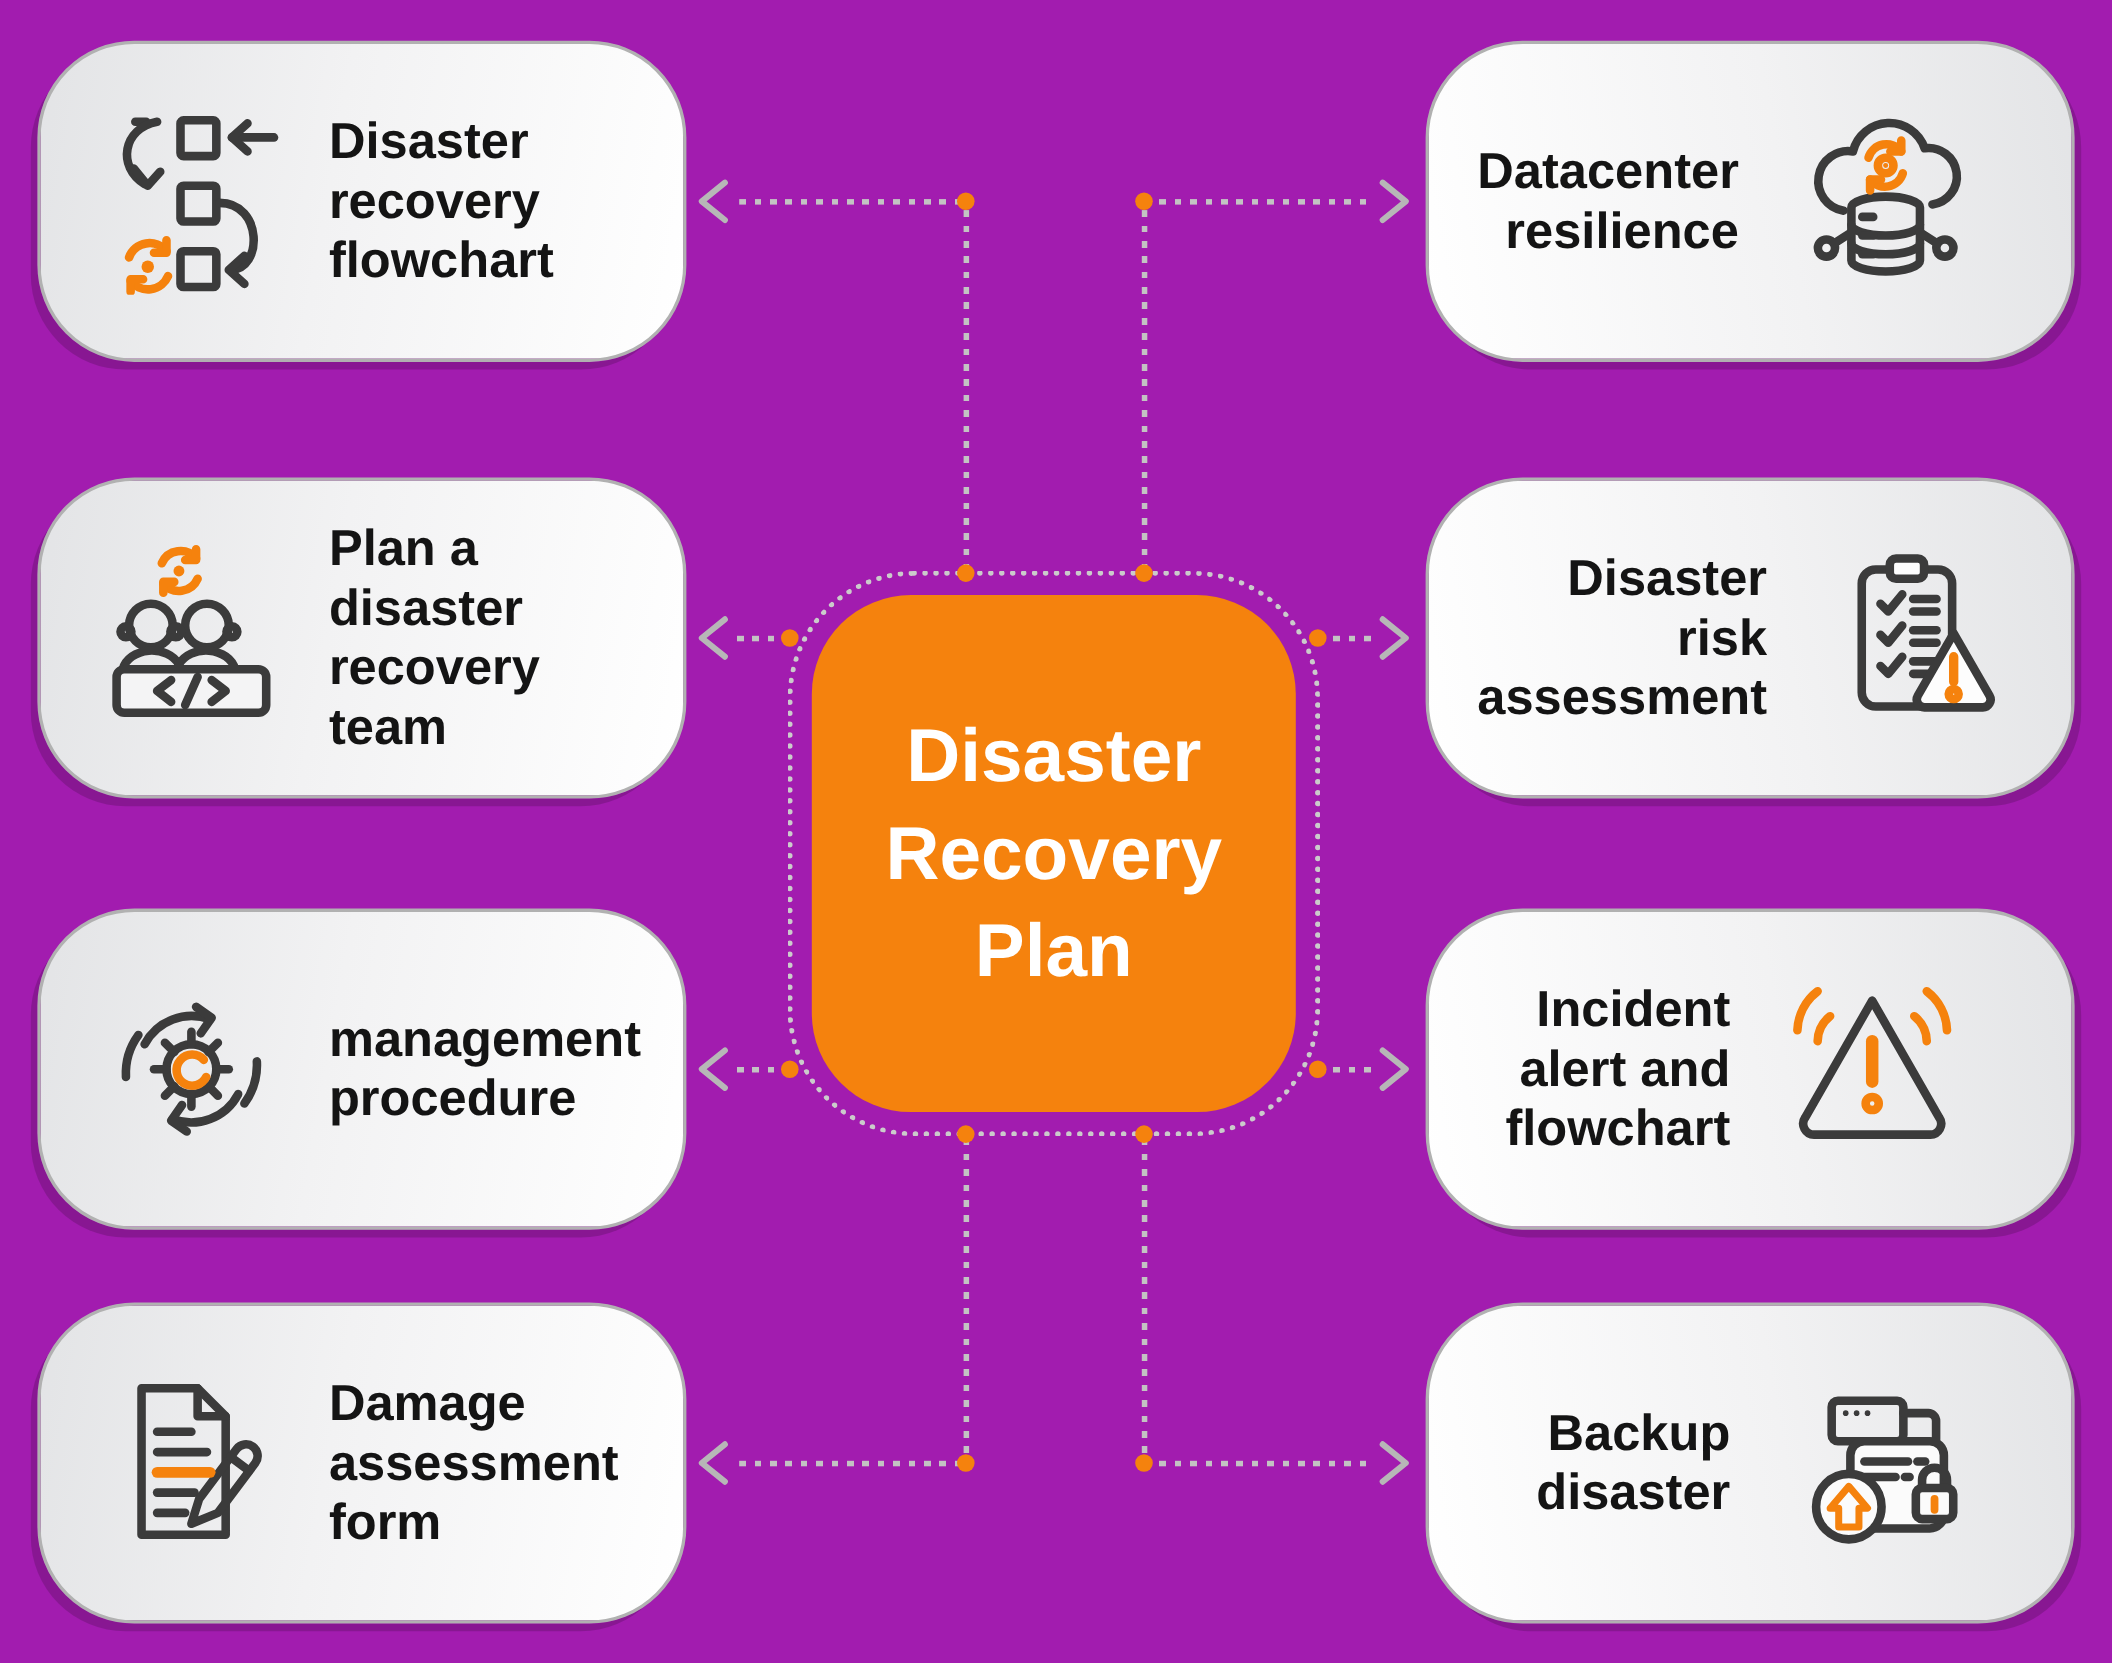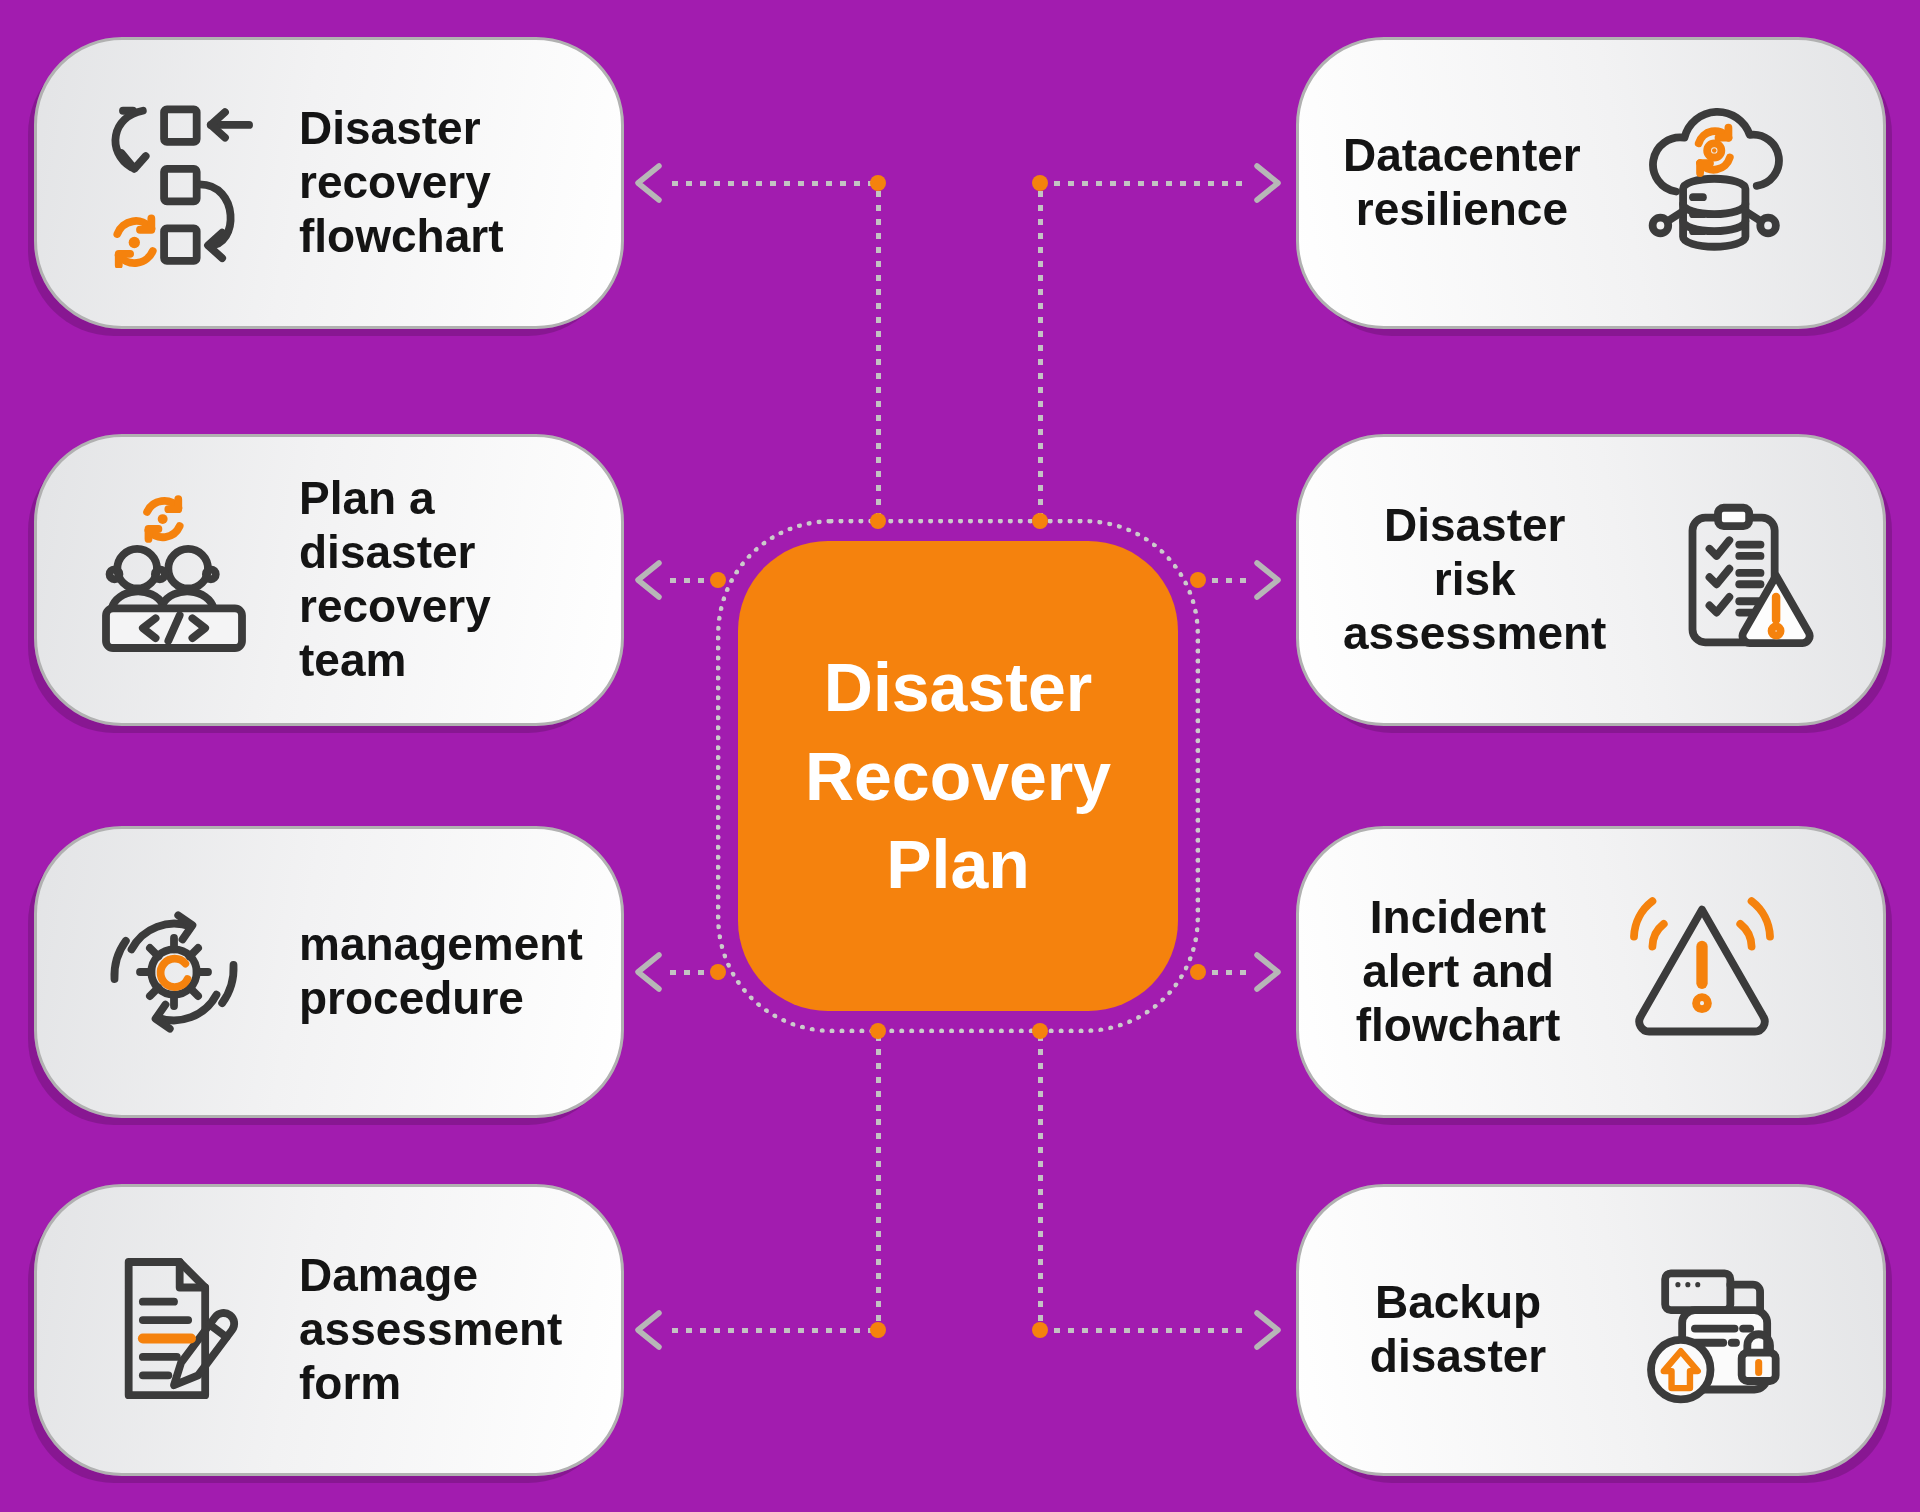--- a/index.html
+++ b/index.html
@@ -29,21 +29,21 @@
   .card.right{
     left:1296px;
     background:linear-gradient(260deg,#e3e4e6 0%,#f2f2f3 45%,#ffffff 100%);
     box-shadow:8px 9px 0 -2px rgba(0,0,0,0.16);
     padding:0 96px 0 44px;gap:44px;
   }
   .card .label{
     font-size:46px;line-height:1.17;font-weight:600;color:var(--text);
     letter-spacing:0px;
   }
-  .card.right .label{flex:1;text-align:center;}
+  .card.right .label{flex:1;text-align:right;}
   .label span{display:block;}
   .label span:empty{display:none;}
   .icon-slot{width:170px;flex:0 0 170px;display:flex;align-items:center;justify-content:center;}
   .icon-slot svg{width:170px;height:170px;display:block;}
   .ico .k{stroke:var(--stroke);stroke-width:5.5;fill:none;stroke-linecap:round;stroke-linejoin:round;}
   .ico .o{stroke:var(--accent);stroke-width:5.5;fill:none;stroke-linecap:round;stroke-linejoin:round;}
   
   .ring{
     position:absolute;left:716px;top:519px;width:484px;height:514px;box-sizing:border-box;
     border:5px dotted #cbcbcb;border-radius:115px;

